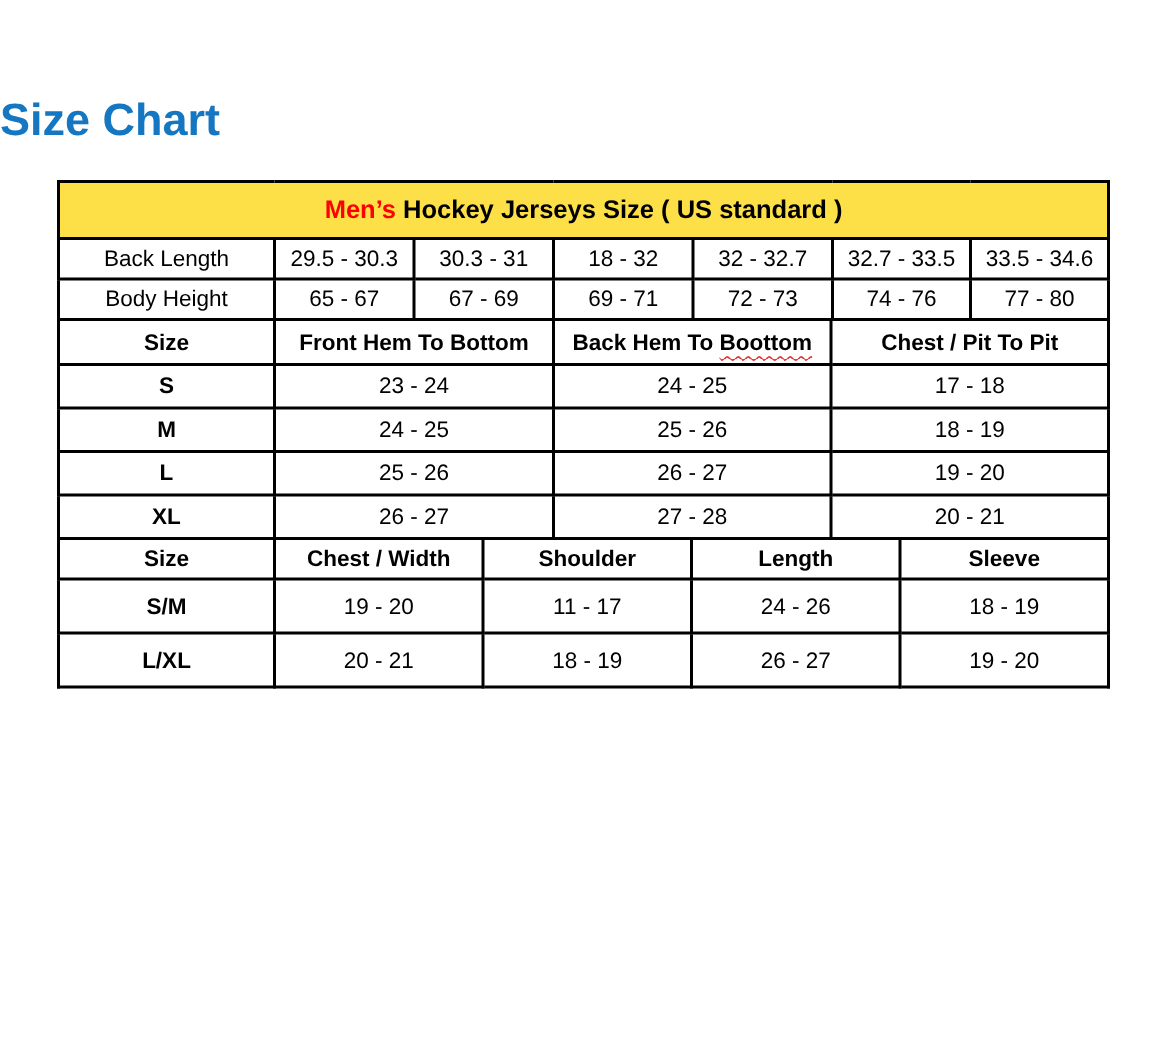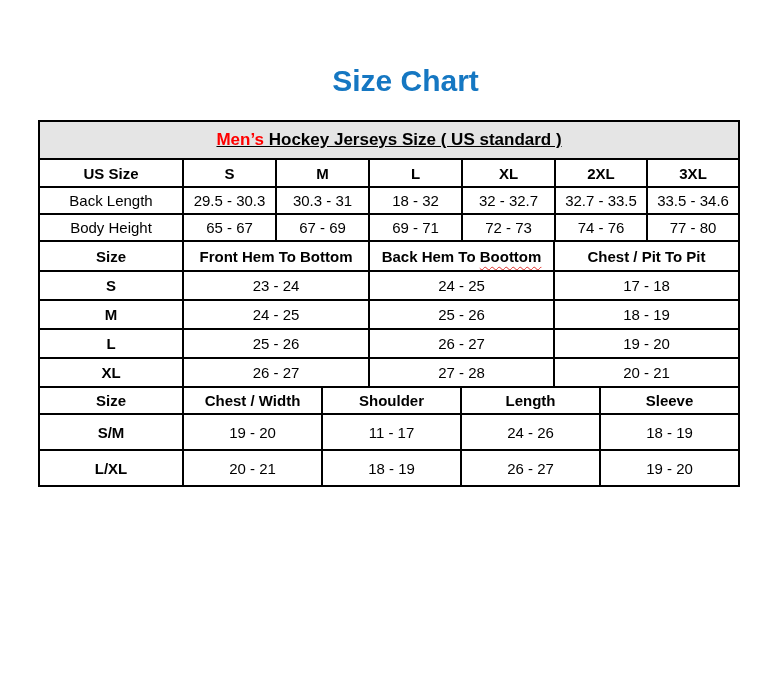--- a/index.html
+++ b/index.html
@@ -9,45 +9,43 @@
     background: #ffffff;
     font-family: "Liberation Sans", sans-serif;
     color: #000;
     position: relative;
     overflow: hidden;
   }
   .page-title {
     position: absolute;
     top: 64px; left: 0; width: 776px;
     margin: 0;
-    text-align: center;
+    text-align: left;
     font-size: 30px;
     line-height: 34px;
     font-weight: 700;
     color: #1577C2;
-    padding-left: 35px;
   }
   .sheet { position: absolute; left: 38px; top: 120px; width: 700px; }
   table { width: 700px; border-collapse: collapse; table-layout: fixed; }
   table + table { margin-top: -2px; }
   th, td {
     border: 2px solid #000;
     text-align: center;
     vertical-align: middle;
     font-size: 15px;
     font-weight: 400;
     padding: 0 2px;
     overflow: hidden;
     white-space: nowrap;
   }
   tr.band th {
-    background: #e5e5e5;
+    background: #fde047;
     font-size: 17px;
     font-weight: 700;
-    text-decoration: underline;
   }
   .band .accent { color: #FF0000; }
   tr.colhead th { font-weight: 700; }
   td.size-label { font-weight: 700; }
   .sic {
     text-decoration: underline wavy #E3312D;
     text-decoration-thickness: 1px;
     text-underline-offset: 4px;
     text-decoration-skip-ink: none;
   }
@@ -75,29 +73,20 @@
         <col style="width:93px">
         <col style="width:93px">
         <col style="width:93px">
         <col style="width:93px">
         <col style="width:92px">
         <col style="width:92px">
     </colgroup>
     <tbody>
         <tr class="band mens-band">
       <th colspan="7"><span class="accent">Men’s</span><span> Hockey Jerseys Size ( US standard )</span></th>
-    </tr>
-    <tr class="colhead mens-head">
-      <th>US Size</th>
-      <th>S</th>
-      <th>M</th>
-      <th>L</th>
-      <th>XL</th>
-      <th>2XL</th>
-      <th>3XL</th>
     </tr>
     <tr class="mens-data">
       <td>Back Length</td>
       <td>29.5 - 30.3</td>
       <td>30.3 - 31</td>
       <td>18 - 32</td>
       <td>32 - 32.7</td>
       <td>32.7 - 33.5</td>
       <td>33.5 - 34.6</td>
     </tr>

